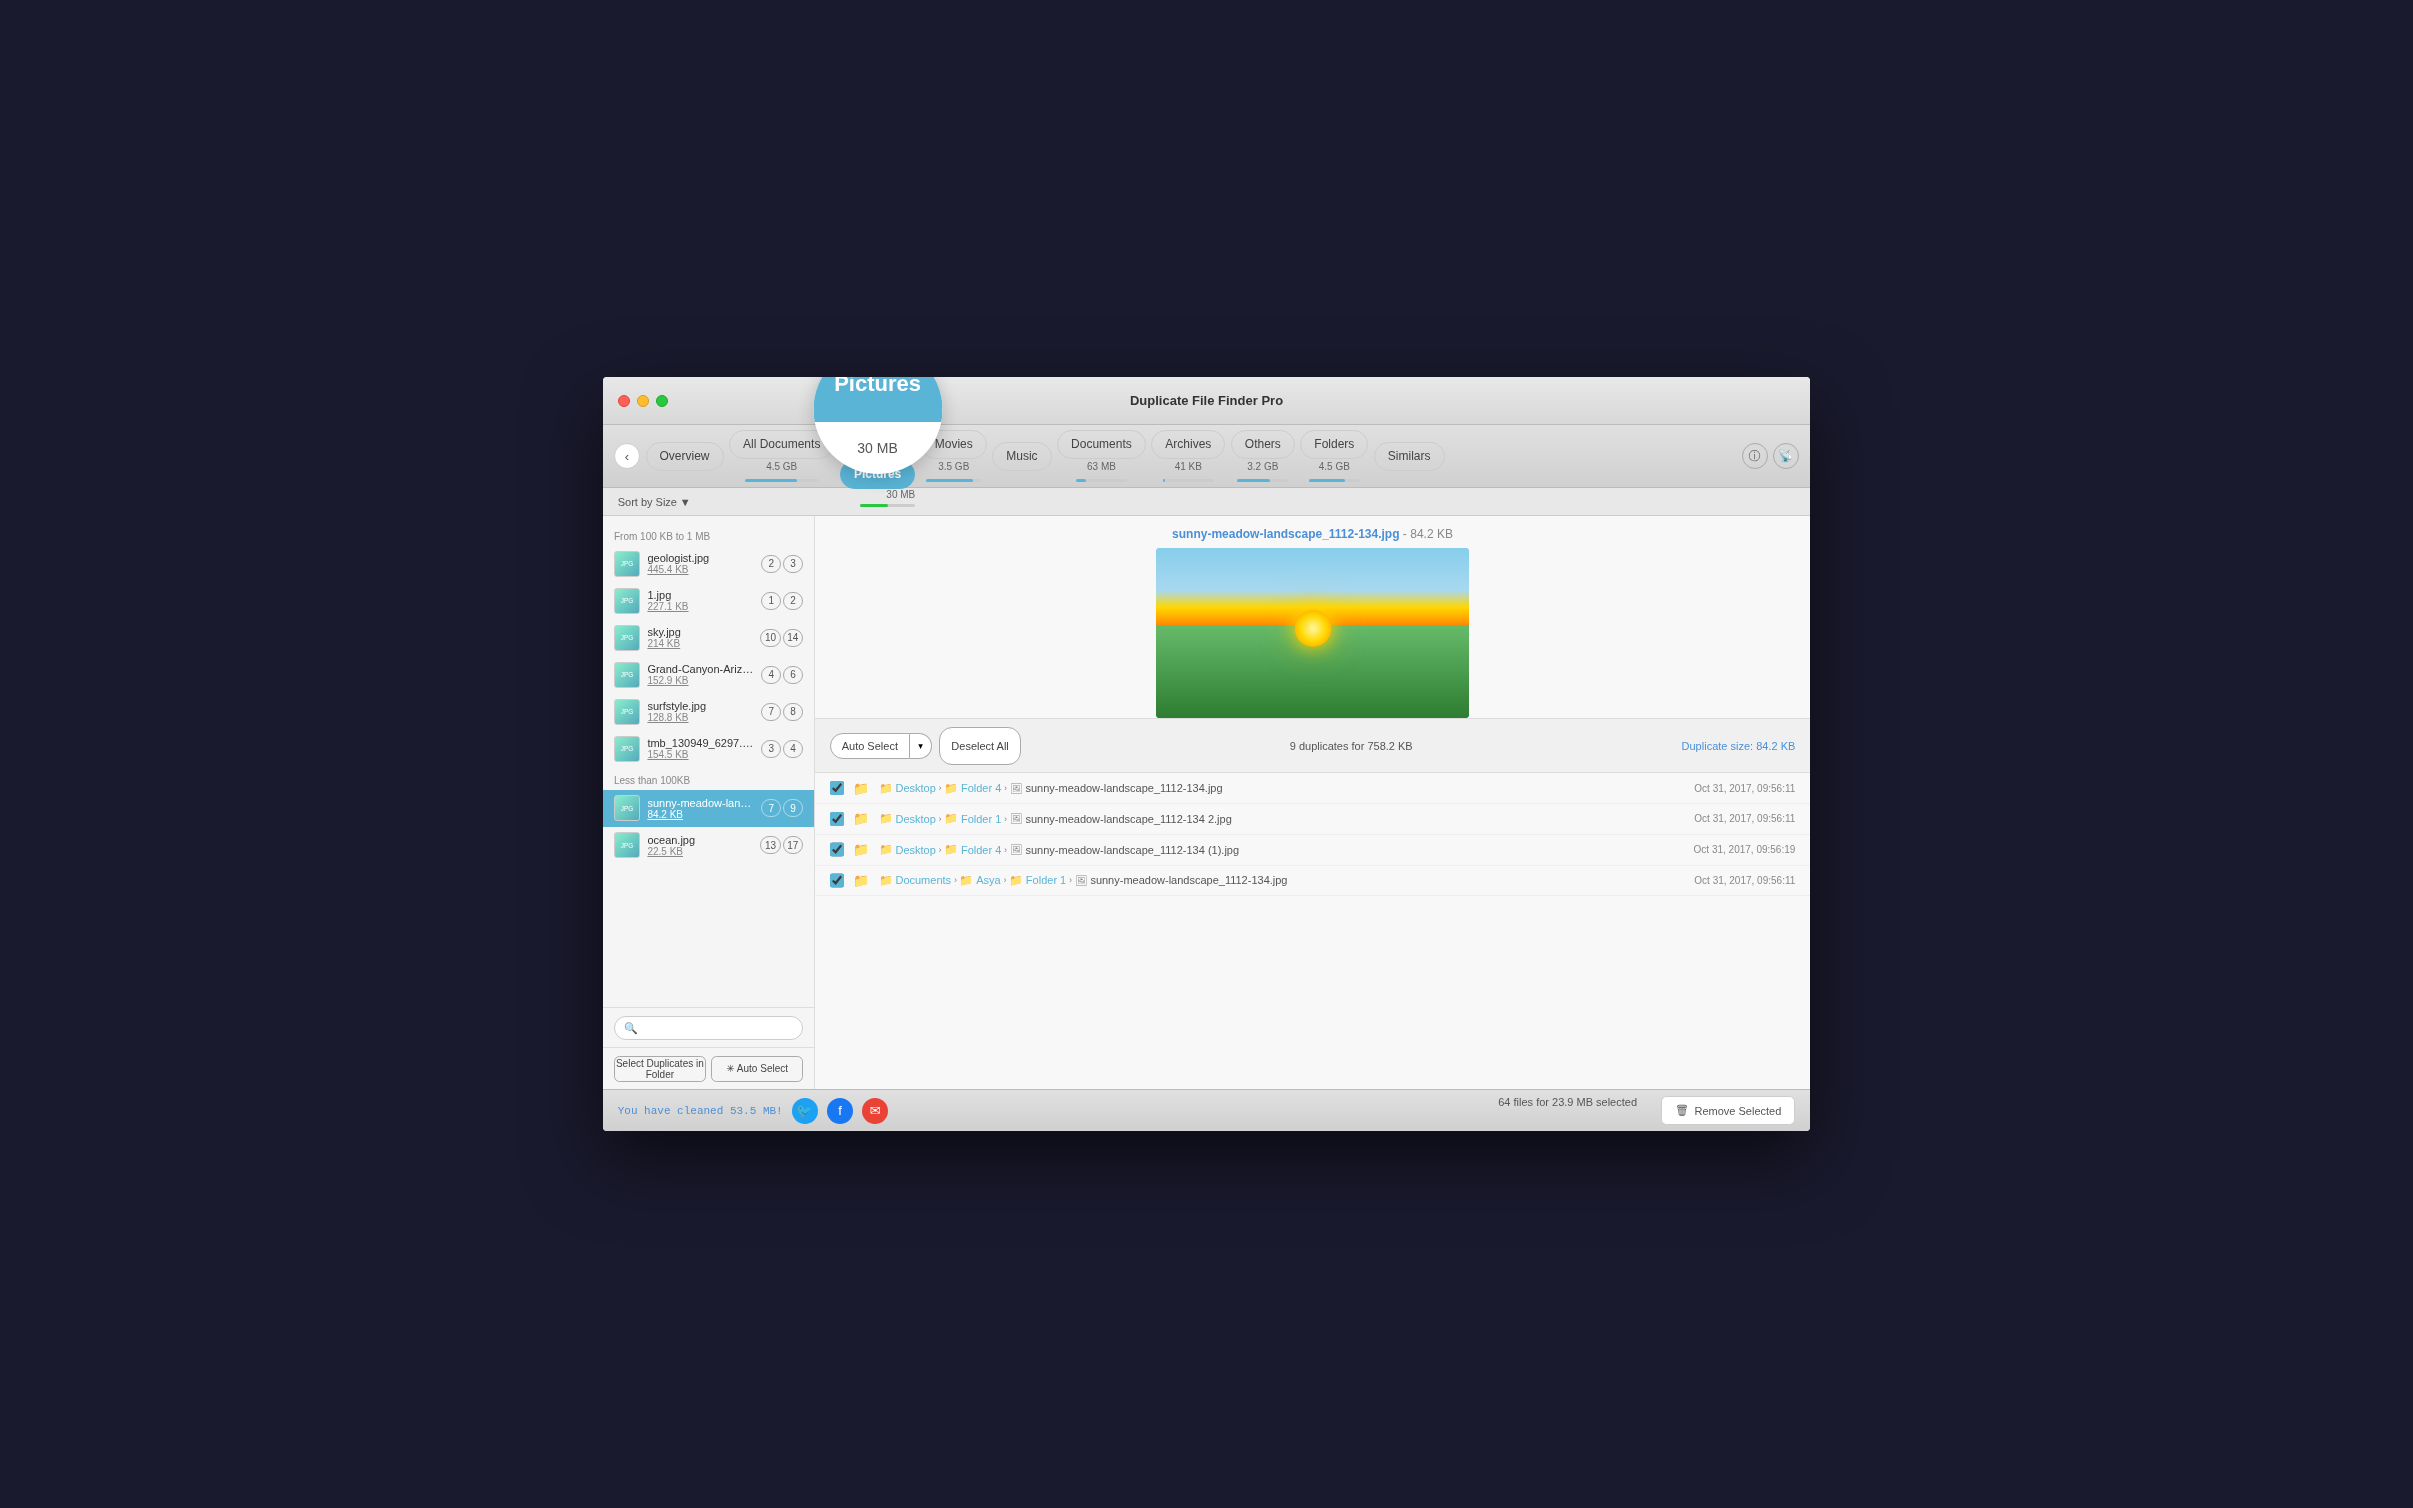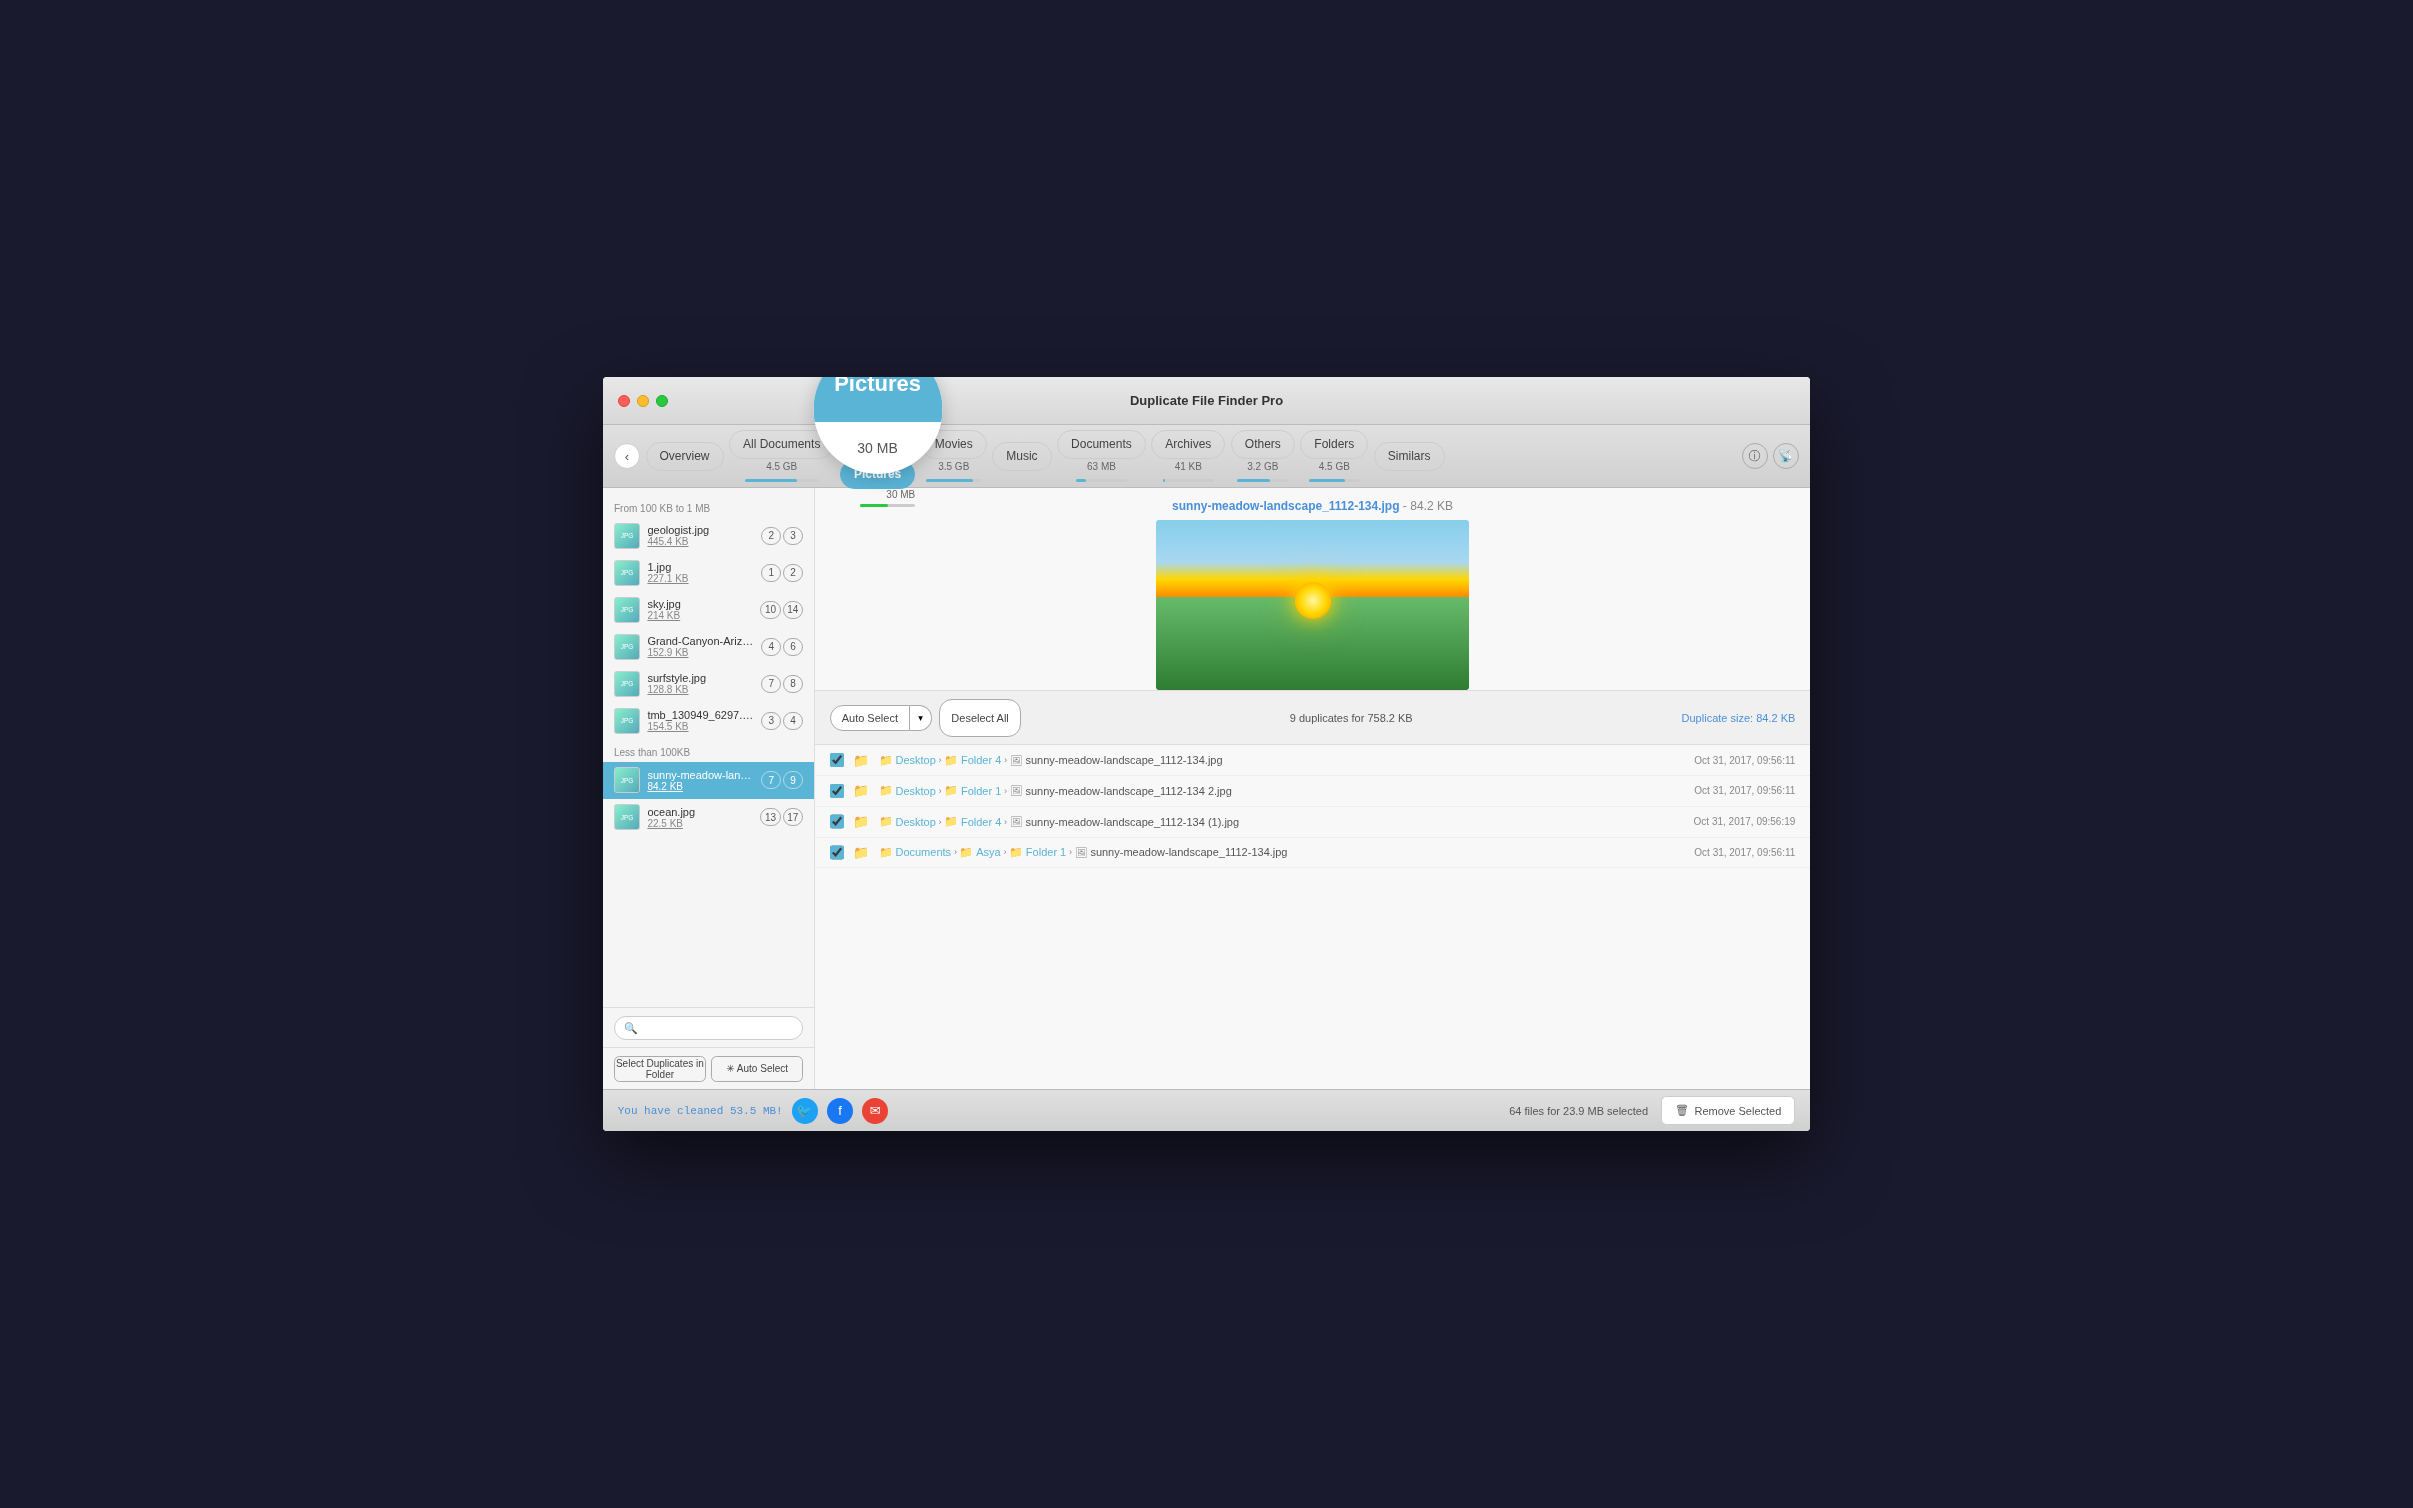--- a/index.html
+++ b/index.html
@@ -461,22 +461,21 @@
       cursor: pointer;
       color: white;
       flex-shrink: 0;
     }
     .social-twitter { background: #1da1f2; }
     .social-facebook { background: #1877f2; }
     .social-email { background: #ea4335; }
     .status-right {
       margin-left: auto;
       display: flex;
-      align-items: center;
-      gap: 13px;
+      gap: 24px;
     }
     .files-selected { font-size: 11px; color: #555; }
     .remove-btn {
       height: 29px;
       border-radius: 5.5px;
       border: 1.4px solid #ccc;
       background: white;
       padding: 0 13px;
       font-size: 11px;
       color: #555;
@@ -636,20 +635,26 @@
     </div>
 
     <div class="tab-with-progress">
       <div class="tab-item">Similars</div>
     </div>
 
     <div class="tab-info-btn">ⓘ</div>
     <div class="tab-wifi-btn">📡</div>
   </div>
 
+  <div class="sortbar">
+    <div class="sort-btn">
+      <span>Sort by Size</span>
+      <span>▼</span>
+    </div>
+  </div>
 
   <div class="main-content">
 
     <div class="sidebar">
       <div class="sidebar-list">
 
         <div class="sidebar-section-label">From 100 KB to 1 MB</div>
 
         <div class="sidebar-item">
           <div class="file-thumb jpg">

